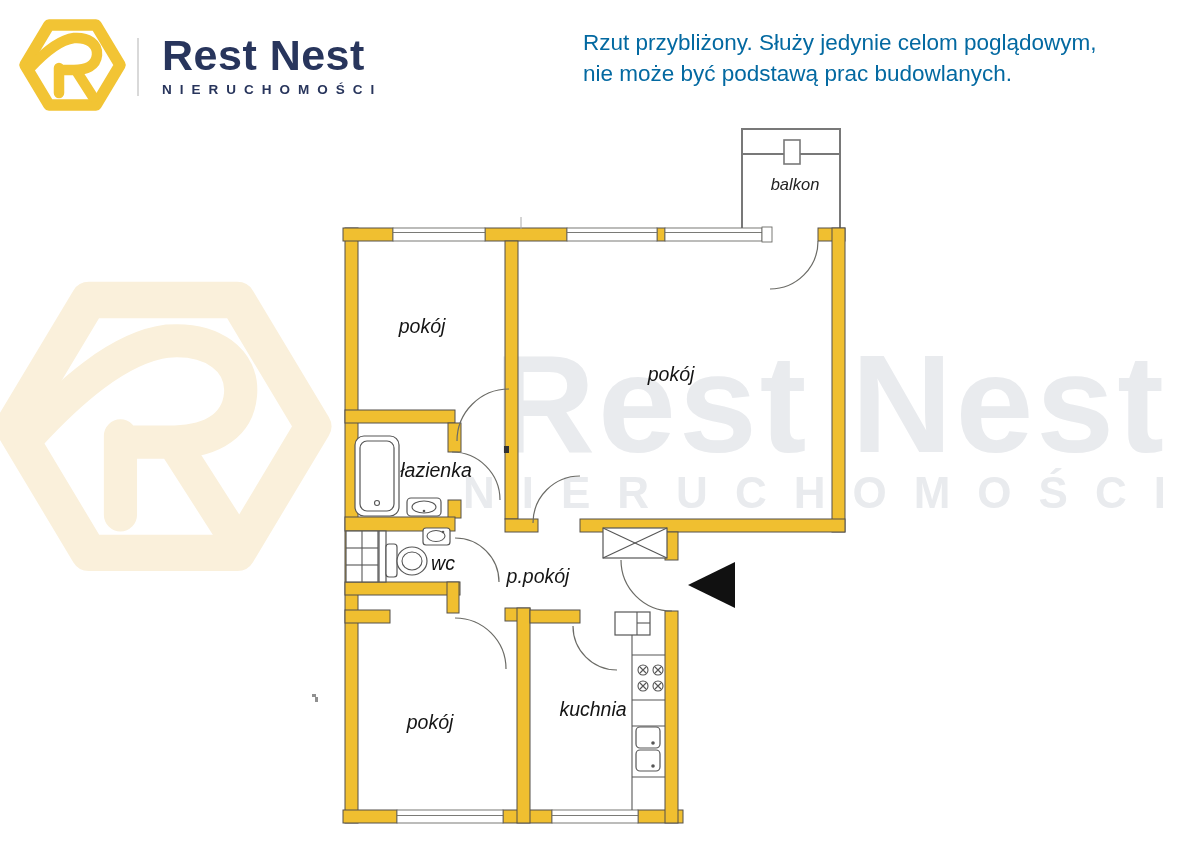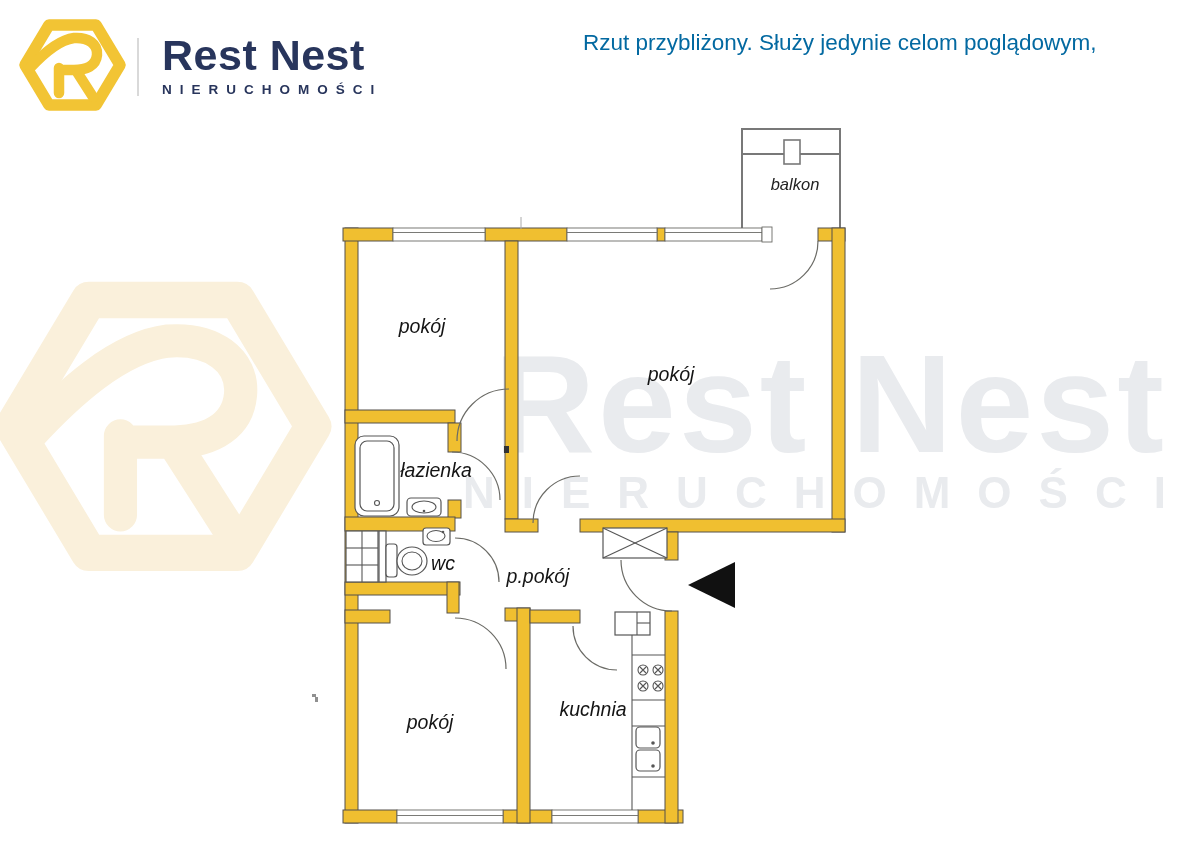--- a/index.html
+++ b/index.html
@@ -217,15 +217,16 @@
       <path d="M30,68 C42,55 58,40 74,38 C88,37 98,44 97,55 C96,66 86,70 74,70 L59,70 M59,68 L59,93 M77,72 L93,97" stroke-width="10.5"></path>
     </g>
   </svg>
   <div class="brand-divider"></div>
   <div class="brand-block">
     <div class="brand-name">Rest Nest</div>
     <div class="brand-sub">NIERUCHOMOŚCI</div>
   </div>
   <div class="disclaimer">
     <div>Rzut przybliżony. Służy jedynie celom poglądowym,</div>
+    <div>nie może być podstawą prac budowlanych.</div>
   </div>
 
 </div>
 
 </body></html>

